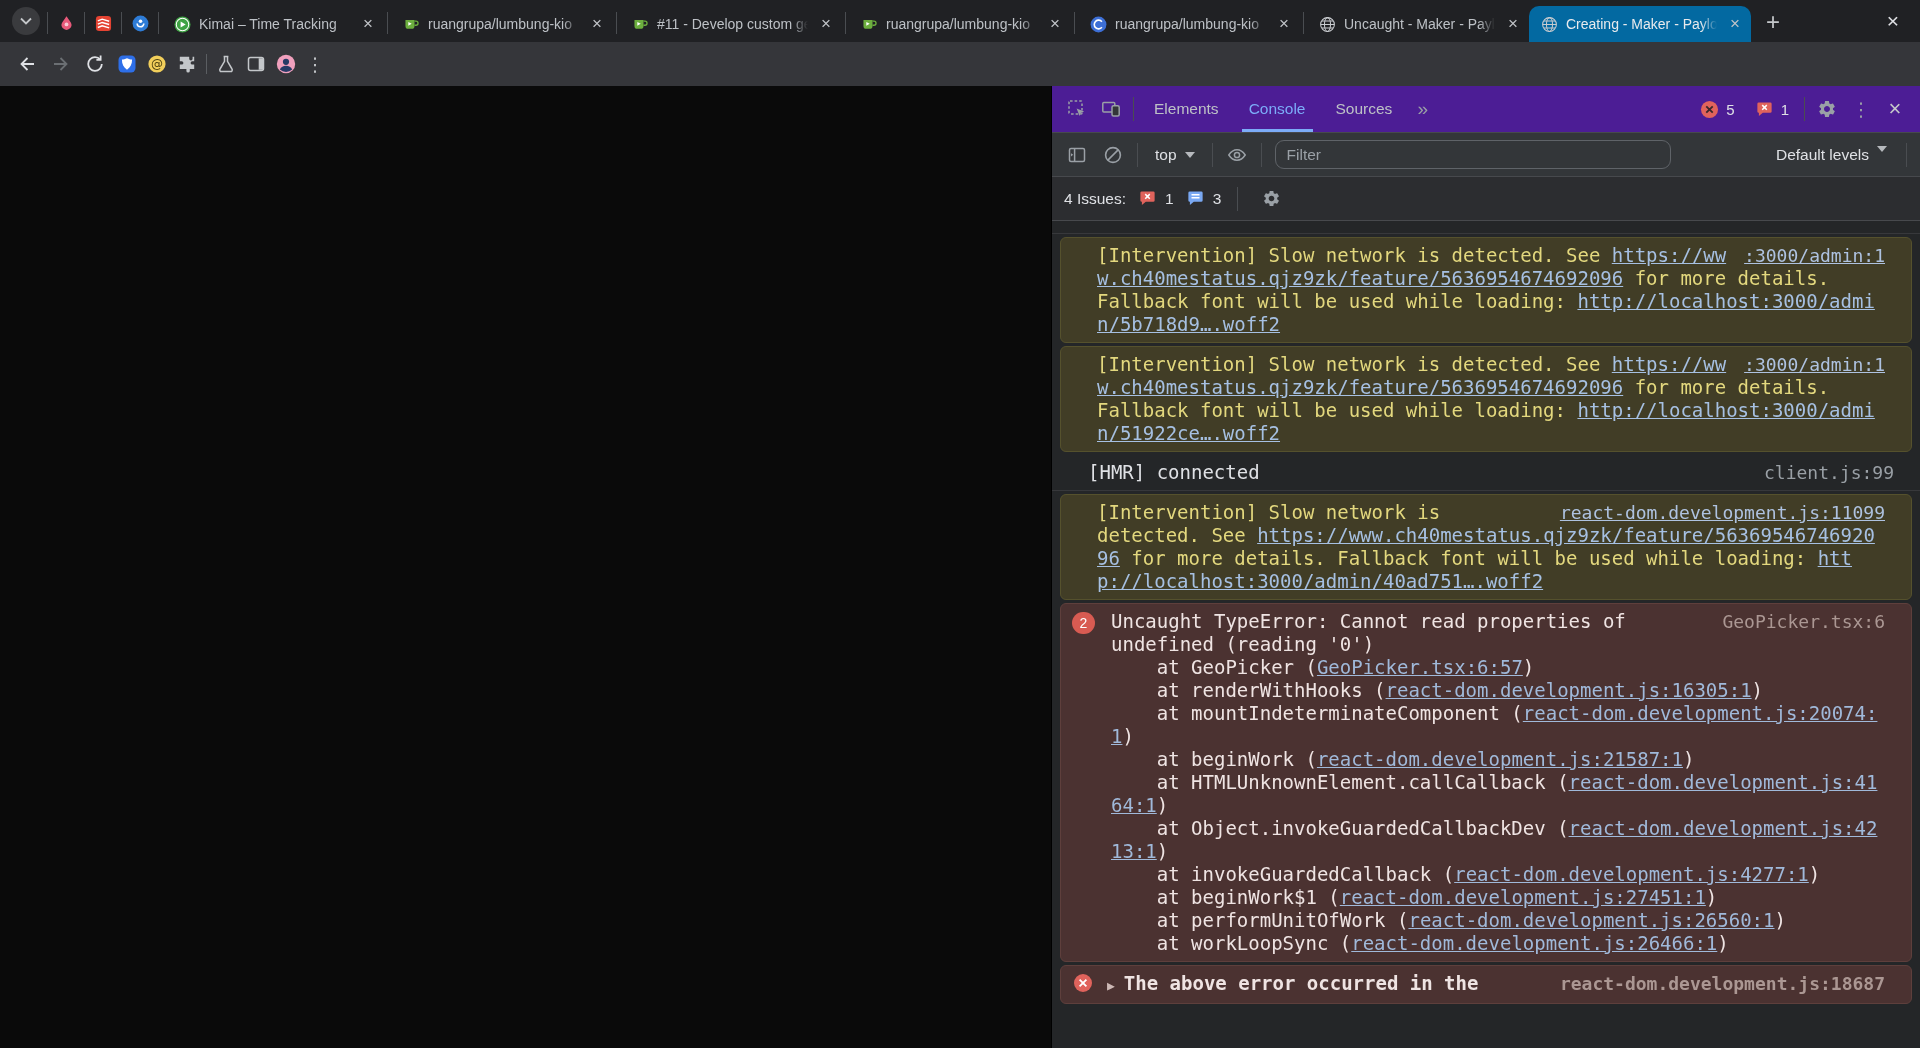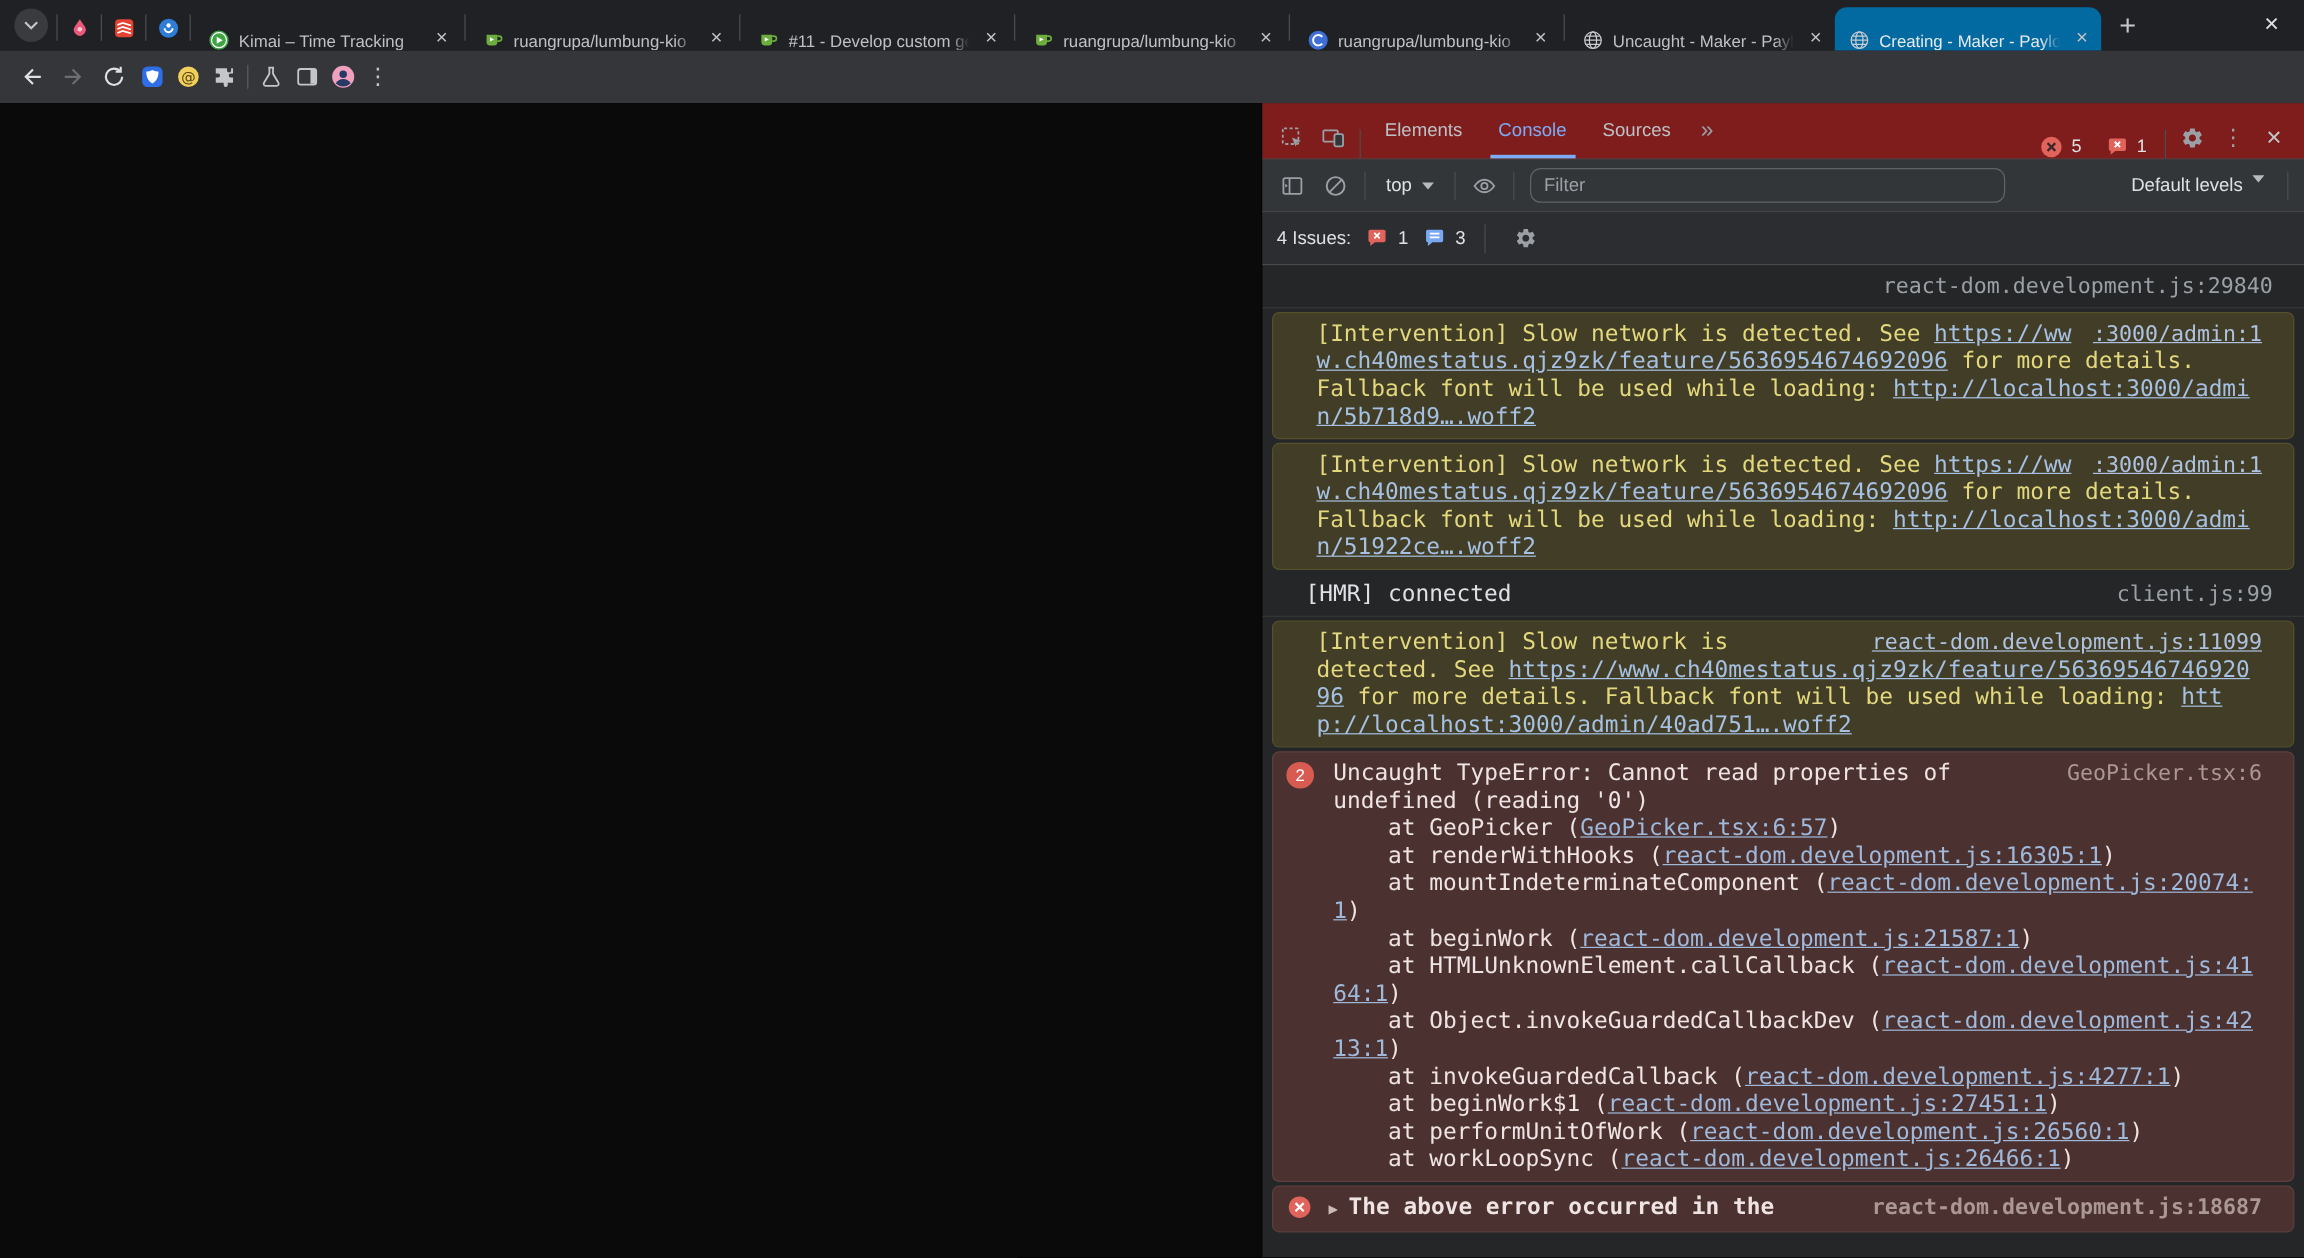--- a/index.html
+++ b/index.html
@@ -4,21 +4,21 @@
 <style>
   html,body{margin:0;padding:0;width:1920px;height:1048px;overflow:hidden;background:#000;
     font-family:"Liberation Sans",sans-serif;-webkit-font-smoothing:antialiased;}
   *{box-sizing:border-box;}
   
   .tabstrip{height:42px;background:#202124;display:flex;align-items:flex-end;padding:0 10px 0 8px;}
   .tab-search{width:28px;height:28px;border-radius:50%;background:#3a3b3e;display:grid;place-items:center;margin:0 4px 7px 4px;flex:none;}
   .pinned{width:30px;height:34px;display:grid;place-items:center;margin-bottom:2px;flex:none;}
   .pinned svg,.favicon svg{width:17px;height:17px;display:block;}
   .tsep{width:1px;height:22px;background:#4a4d51;margin:0 3px 8px 3px;flex:none;}
-  .tab{width:222px;height:36px;border-radius:10px 10px 0 0;display:flex;align-items:flex-end;gap:8px;
+  .tab{width:222px;height:36px;border-radius:10px 10px 0 0;display:flex;align-items:center;gap:8px;
     padding:0 6px 0 12px;color:#bdc1c6;font-size:14px;flex:none;}
   .tab.active{background:#0369a1;color:#e8eaed;}
   .favicon{flex:none;width:17px;height:17px;}
   .tab-label{flex:1;white-space:nowrap;overflow:hidden;
     -webkit-mask-image:linear-gradient(90deg,#000 calc(100% - 16px),transparent);
     mask-image:linear-gradient(90deg,#000 calc(100% - 16px),transparent);}
   .tab-close{width:20px;height:20px;border-radius:50%;display:grid;place-items:center;font-size:17px;color:#c0c3c7;flex:none;}
   .newtab{width:32px;height:32px;display:grid;place-items:center;color:#c4c7ca;font-size:24px;margin:0 0 4px 6px;flex:none;}
   .flex1{flex:1;}
   .winclose{width:34px;height:34px;display:grid;place-items:center;color:#dfe1e5;font-size:21px;margin-bottom:4px;flex:none;}
@@ -31,21 +31,21 @@
   .star{font-size:19px;color:#c4c7ca;width:30px;height:30px;display:grid;place-items:center;flex:none;}
   .ext{width:30px;height:30px;display:grid;place-items:center;flex:none;}
   .ext svg{width:20px;height:20px;}
   .tbsep{width:1px;height:20px;background:#5b5e62;margin:0 4px;flex:none;}
   .kebab{font-size:19px;color:#c4c7ca;width:28px;height:28px;display:grid;place-items:center;flex:none;}
   
   .content{display:flex;height:962px;}
   .page{width:1051px;height:100%;background:#0a0a0a;flex:none;}
   .devtools{flex:1;display:flex;flex-direction:column;background:#242628;border-left:1px solid #000;min-width:0;}
   
-  .dt-tabbar{height:47px;background:#7f1d1d;border-bottom:1px solid #47494d;display:flex;align-items:flex-end;padding:0 8px;flex:none;}
+  .dt-tabbar{height:47px;background:#4c1d95;border-bottom:1px solid #47494d;display:flex;align-items:center;padding:0 8px;flex:none;}
   .dt-icon{width:34px;height:34px;display:grid;place-items:center;flex:none;color:#9aa0a6;}
   .dt-icon svg{width:20px;height:20px;}
   .vsep{width:1px;height:24px;background:#4a4d51;margin:0 5px;flex:none;}
   .dt-tab{height:100%;display:flex;align-items:center;padding:0 15px;font-size:15.5px;color:#bdc1c6;position:relative;flex:none;}
   .dt-tab.active{color:#7cacf8;}
   .dt-tab.active::after{content:'';position:absolute;left:8px;right:8px;bottom:0;height:3px;background:#7cacf8;}
   .dt-tab.more{font-size:19px;padding:0 10px;color:#9aa0a6;}
   .badge-group{display:flex;align-items:center;gap:7px;margin:0 10px;flex:none;color:#dfe1e5;font-size:15px;}
   .badge-group svg{width:19px;height:19px;display:block;}
   .dt-kebab{font-size:19px;}
@@ -371,21 +371,21 @@
       <span>3</span>
       <span class="vsep" style="margin:0 8px;"></span>
       <span class="dt-icon">
         <svg viewBox="0 0 24 24">
             <path fill="#9aa0a6" d="M19.14 12.94c.04-.3.06-.61.06-.94 0-.32-.02-.64-.07-.94l2.03-1.58c.18-.14.23-.41.12-.61l-1.92-3.32c-.12-.22-.37-.29-.59-.22l-2.39.96c-.5-.38-1.03-.7-1.62-.94l-.36-2.54c-.04-.24-.24-.41-.48-.41h-3.84c-.24 0-.43.17-.47.41l-.36 2.54c-.59.24-1.13.57-1.62.94l-2.39-.96c-.22-.08-.47 0-.59.22L2.74 8.87c-.12.21-.08.47.12.61l2.03 1.58c-.05.3-.09.63-.09.94s.02.64.07.94l-2.03 1.58c-.18.14-.23.41-.12.61l1.92 3.32c.12.22.37.29.59.22l2.39-.96c.5.38 1.03.7 1.62.94l.36 2.54c.05.24.24.41.48.41h3.84c.24 0 .44-.17.47-.41l.36-2.54c.59-.24 1.13-.56 1.62-.94l2.39.96c.22.08.47 0 .59-.22l1.92-3.32c.12-.22.07-.47-.12-.61l-2.01-1.58zM12 15.6c-1.98 0-3.6-1.62-3.6-3.6s1.62-3.6 3.6-3.6 3.6 1.62 3.6 3.6-1.62 3.6-3.6 3.6z"></path>
           </svg>
       </span>
     </div>
 
     <div class="console">
-        <div class="msg log bold"><a class="src block">react-dom.development.js:29840</a></div>
+        <div class="msg log bold"></div>
         <div class="msg warning"><a class="src srclink">:3000/admin:1</a><span class="txt"><span>[Intervention] Slow network is detected. See </span><a class="clink">https://www.ch40mestatus.qjz9zk/feature/5636954674692096</a><span> for more details. Fallback font will be used while loading: </span><a class="clink">http://localhost:3000/admin/5b718d9….woff2</a></span></div>
         <div class="msg warning"><a class="src srclink">:3000/admin:1</a><span class="txt"><span>[Intervention] Slow network is detected. See </span><a class="clink">https://www.ch40mestatus.qjz9zk/feature/5636954674692096</a><span> for more details. Fallback font will be used while loading: </span><a class="clink">http://localhost:3000/admin/51922ce….woff2</a></span></div>
         <div class="msg log"><a class="src">client.js:99</a><span class="txt"><span>[HMR] connected</span></span></div>
         <div class="msg warning"><a class="src srclink">react-dom.development.js:11099</a><span class="txt"><span>[Intervention] Slow network is detected. See </span><a class="clink">https://www.ch40mestatus.qjz9zk/feature/5636954674692096</a><span> for more details. Fallback font will be used while loading: </span><a class="clink">http://localhost:3000/admin/40ad751….woff2</a></span></div>
         <div class="msg error"><span class="count-badge">2</span><a class="src">GeoPicker.tsx:6</a><span class="txt"><span>Uncaught TypeError: Cannot read properties of undefined (reading '0')
     at GeoPicker (</span><a class="clink">GeoPicker.tsx:6:57</a><span>)
     at renderWithHooks (</span><a class="clink">react-dom.development.js:16305:1</a><span>)
     at mountIndeterminateComponent (</span><a class="clink">react-dom.development.js:20074:1</a><span>)
     at beginWork (</span><a class="clink">react-dom.development.js:21587:1</a><span>)
     at HTMLUnknownElement.callCallback (</span><a class="clink">react-dom.development.js:4164:1</a><span>)

